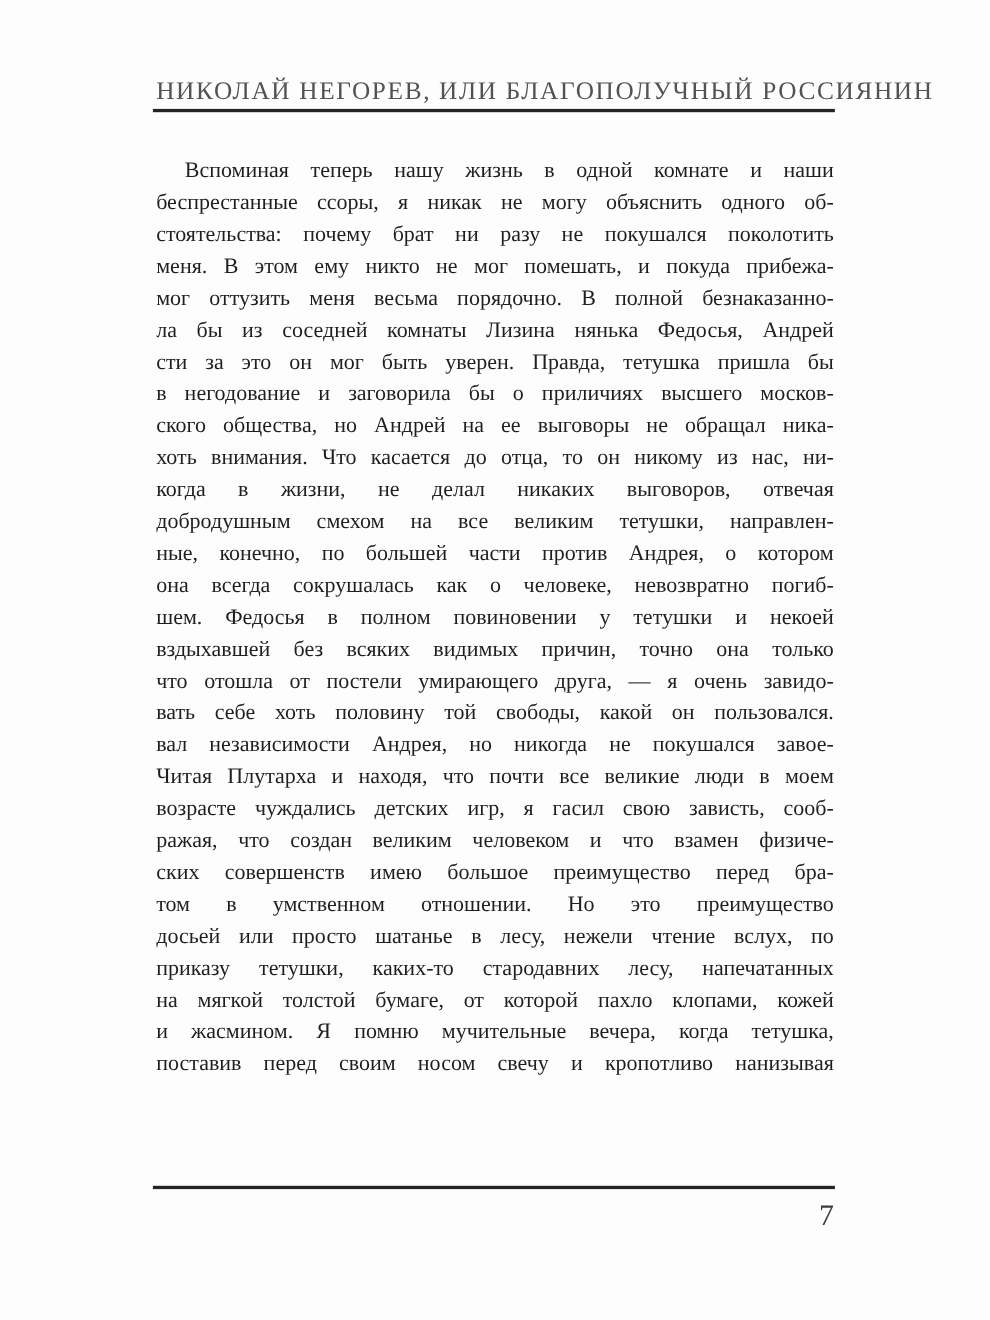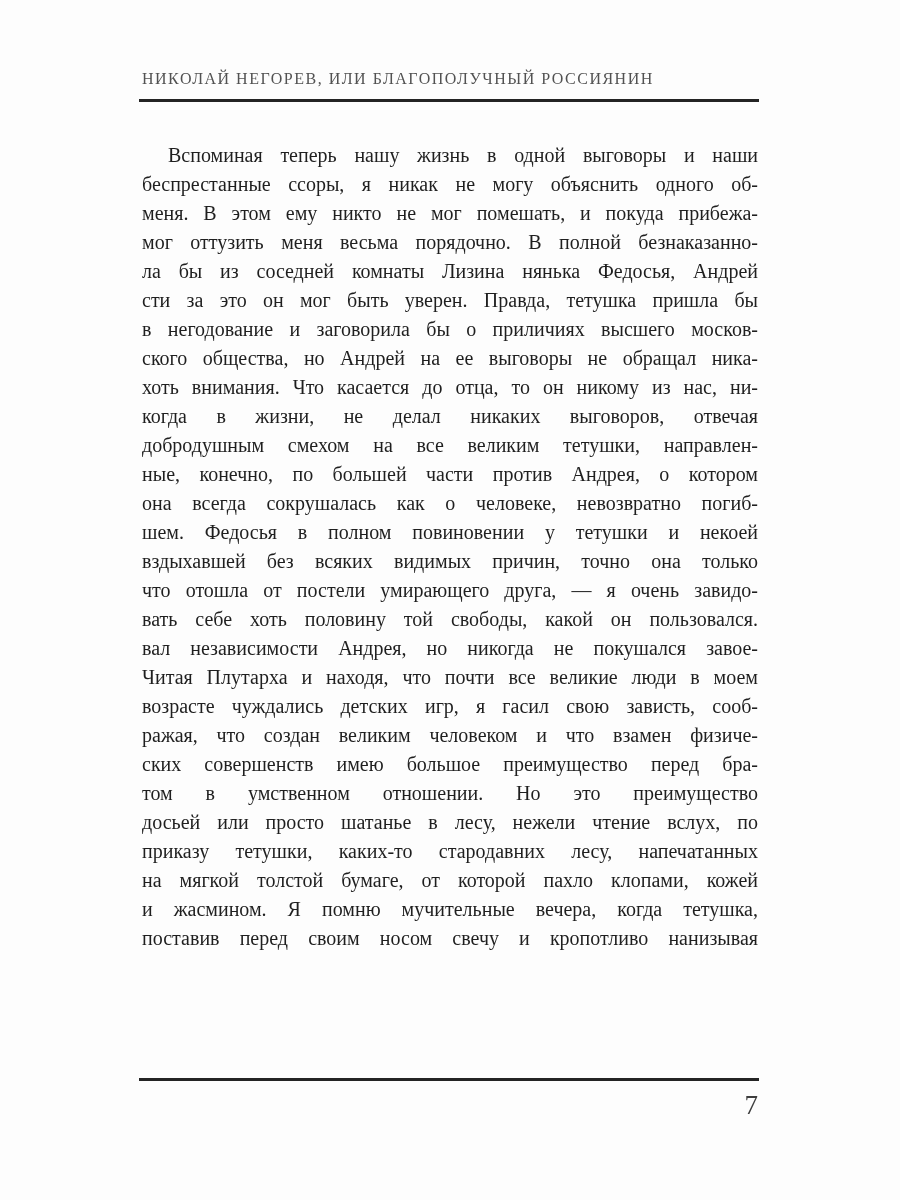--- a/index.html
+++ b/index.html
@@ -9,21 +9,22 @@
     height: 1200px;
     background: var(--bg, #fdfdfd);
     font-family: "Liberation Serif", serif;
     overflow: hidden;
   }
   .running-header {
     position: absolute;
     top: 70px;
     left: 142px;
     width: 616px;
-    font-size: 16px;
+    text-align: center;
+    font-size: 23px;
     letter-spacing: 1.5px;
     white-space: nowrap;
     color: var(--header-color, #525252);
     font-weight: 400;
   }
   .rule {
     position: absolute;
     left: 139px;
     width: 620px;
     height: 3px;
@@ -60,22 +61,23 @@
 </style>
 </head>
 <body>
 
 <div class="page">
   <div class="running-header">НИКОЛАЙ НЕГОРЕВ, ИЛИ БЛАГОПОЛУЧНЫЙ РОССИЯНИН</div>
 
   <div class="rule rule-top"></div>
 
   <div class="page-text">
-      <div class="line first">Вспоминая теперь нашу жизнь в одной выговоры и наши</div>
+      <div class="line first">Вспоминая теперь нашу жизнь в одной комнате и наши</div>
       <div class="line">беспрестанные ссоры, я никак не могу объяснить одного об-</div>
+      <div class="line">стоятельства: почему брат ни разу не покушался поколотить</div>
       <div class="line">меня. В этом ему никто не мог помешать, и покуда прибежа-</div>
       <div class="line">мог оттузить меня весьма порядочно. В полной безнаказанно-</div>
       <div class="line">ла бы из соседней комнаты Лизина нянька Федосья, Андрей</div>
       <div class="line">сти за это он мог быть уверен. Правда, тетушка пришла бы</div>
       <div class="line">в негодование и заговорила бы о приличиях высшего москов-</div>
       <div class="line">ского общества, но Андрей на ее выговоры не обращал ника-</div>
       <div class="line">хоть внимания. Что касается до отца, то он никому из нас, ни-</div>
       <div class="line">когда в жизни, не делал никаких выговоров, отвечая</div>
       <div class="line">добродушным смехом на все великим тетушки, направлен-</div>
       <div class="line">ные, конечно, по большей части против Андрея, о котором</div>

